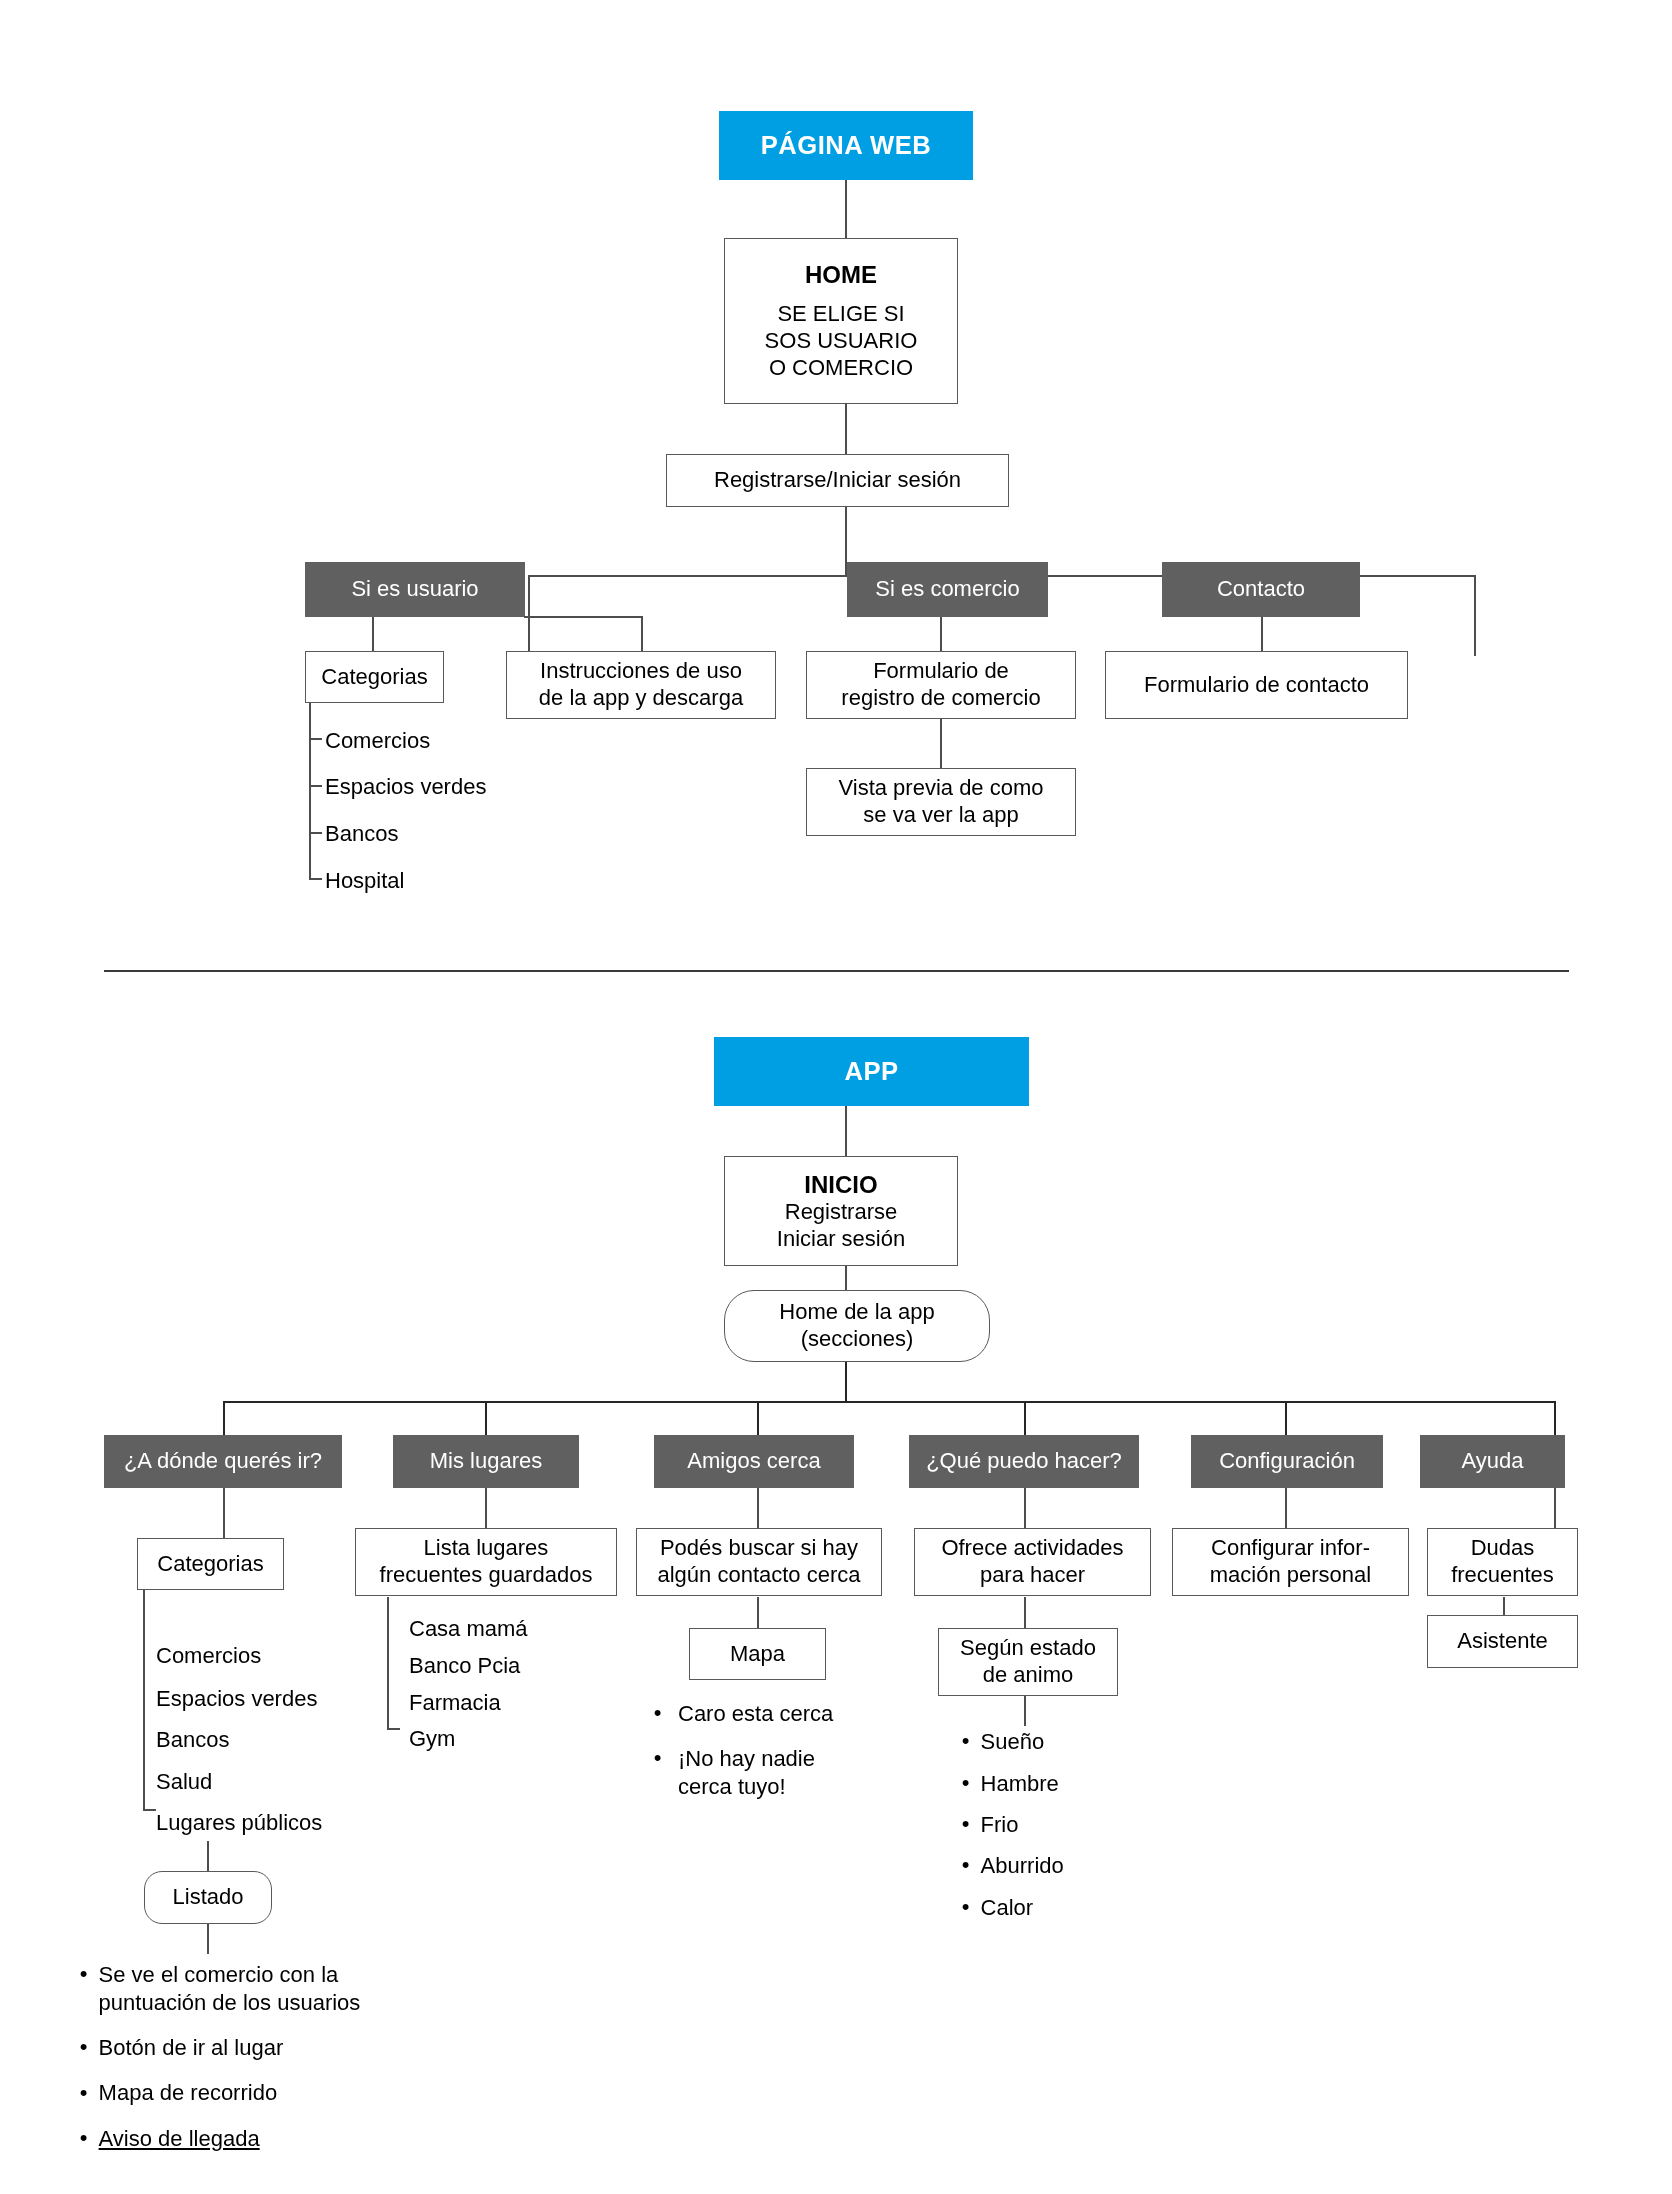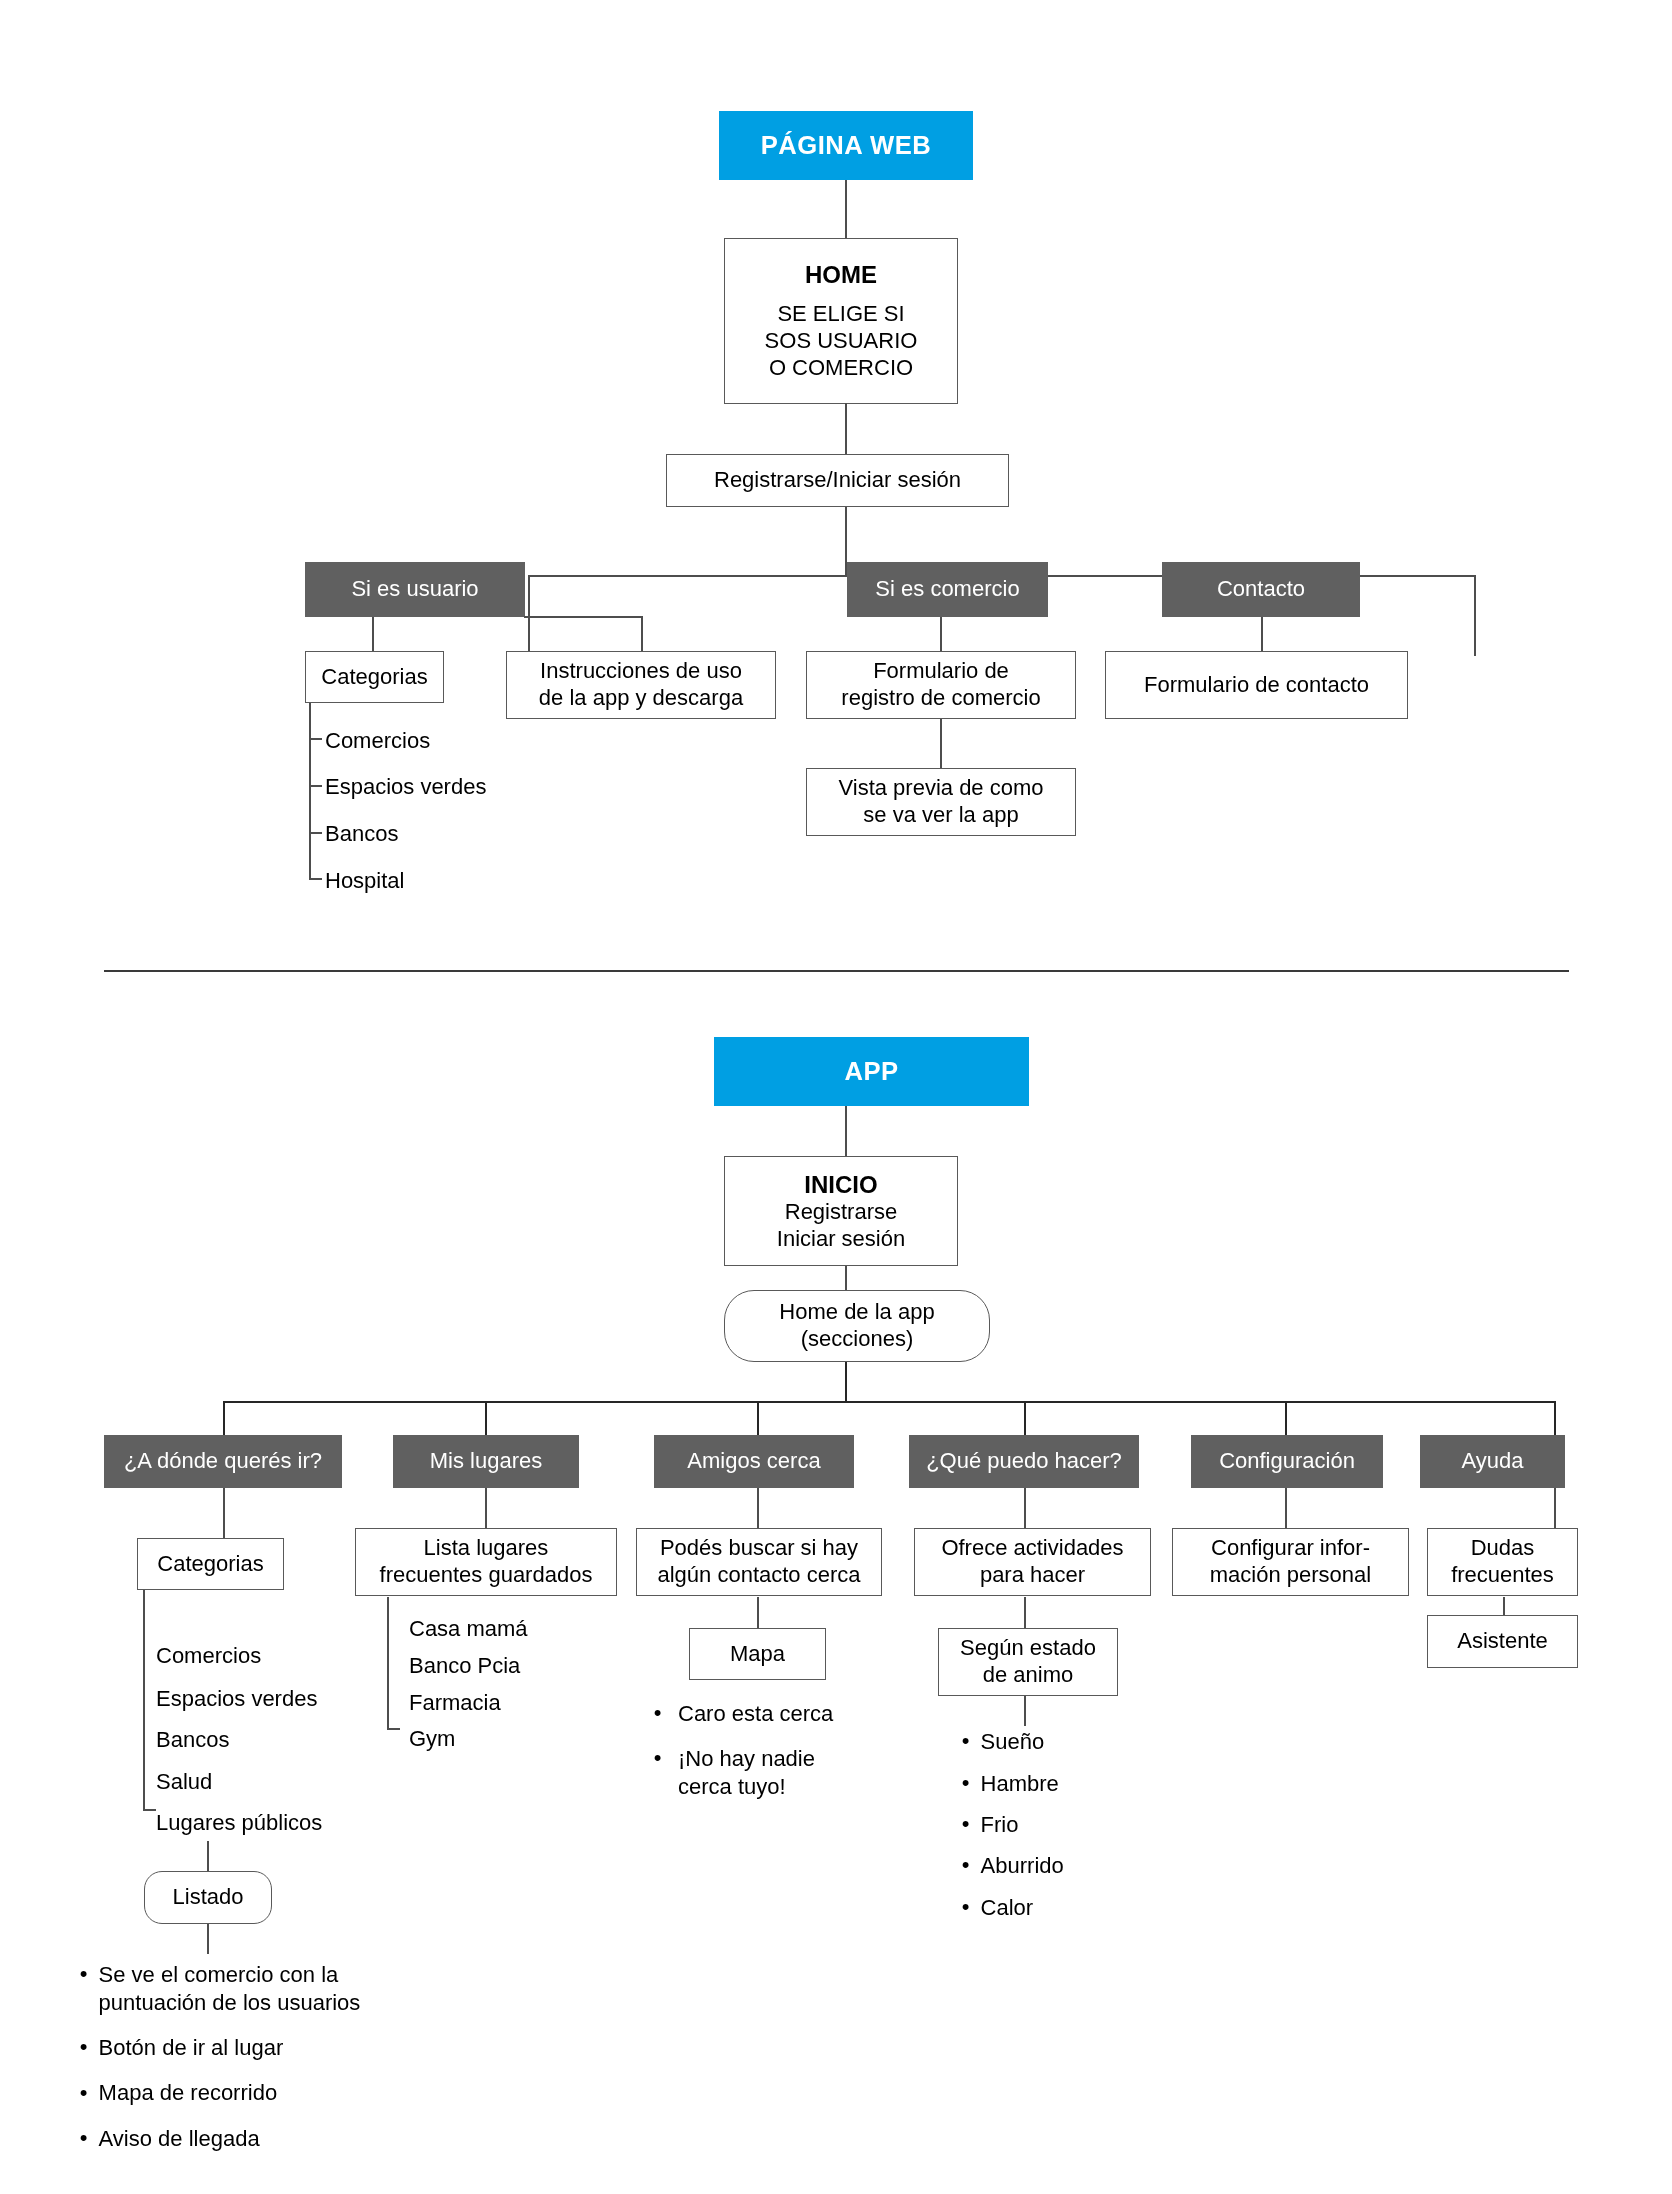--- a/index.html
+++ b/index.html
@@ -237,21 +237,21 @@
     <span>Listado</span>
   </div>
 
   <div class="ln v" style="left:207px; top:1924px; height:30px;"></div>
 
   <div class="bullets" style="left:74px; top:1961px; width:312px; font-size:22px;">
     <div class="bi">Se ve el comercio con la
 puntuación de los usuarios</div>
     <div class="bi" style="margin-top:17px;">Botón de ir al lugar</div>
     <div class="bi" style="margin-top:17px;">Mapa de recorrido</div>
-    <div class="bi" style="margin-top:17px;">Aviso de llegada</div>
+    <div class="bi" style="margin-top:17px;text-decoration:underline;">Aviso de llegada</div>
   </div>
 
   <div class="node gray" style="left:393px; top:1435px; width:186px; height:53px; font-size:22px;">
     <span>Mis lugares</span>
   </div>
   <div class="ln v" style="left:485px; top:1488px; height:41px;"></div>
 
   <div class="node boxed" style="left:355px; top:1528px; width:262px; height:68px; font-size:22px;">
     <span>Lista lugares
 frecuentes guardados</span>

